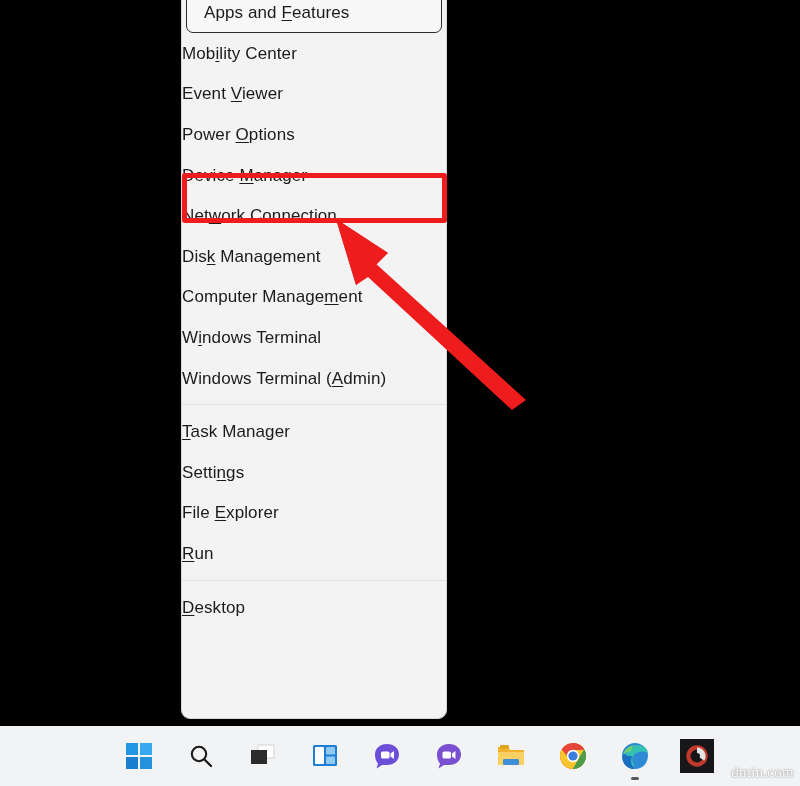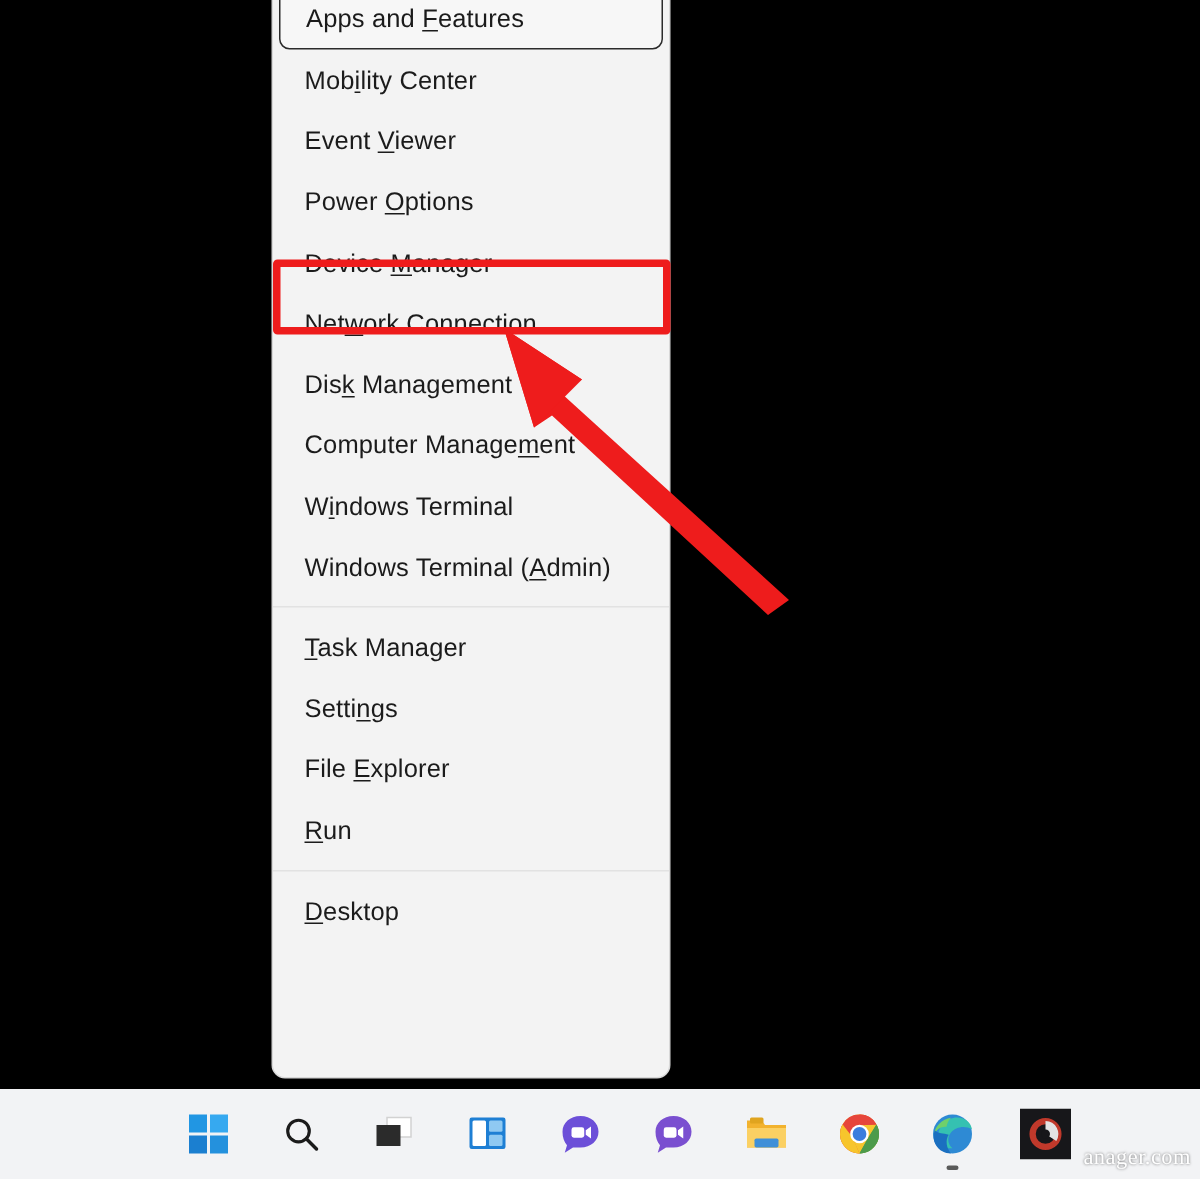--- a/index.html
+++ b/index.html
@@ -41,21 +41,20 @@
 
   .menu-group {
     padding: 0;
   }
 
   .menu-item {
     position: relative;
     height: 40.6px;
     display: flex;
     align-items: center;
-    padding-left: 21px;
     padding-right: 14px;
     box-sizing: border-box;
     color: #1b1b1b;
     font-size: 17px;
     letter-spacing: 0.1px;
     white-space: nowrap;
   }
 
   .menu-item .label {
     line-height: 1;
@@ -341,13 +340,13 @@
         <rect x="0" y="0" width="34" height="34" fill="#17171a"></rect>
         <circle cx="17" cy="17" r="8.6" fill="none" stroke="#c0392b" stroke-width="4.2"></circle>
         <path d="M17 8.4 A8.6 8.6 0 0 1 24.2 21.6 L17 17 Z" fill="#e3e3e3"></path>
         <circle cx="17" cy="17" r="3" fill="#17171a"></circle>
       </svg>
     </div>
 
   </div>
 </div>
 
-<div id="watermark">anager.com</div>
+<div id="watermark">dmin.com</div>
 
 </body></html>

